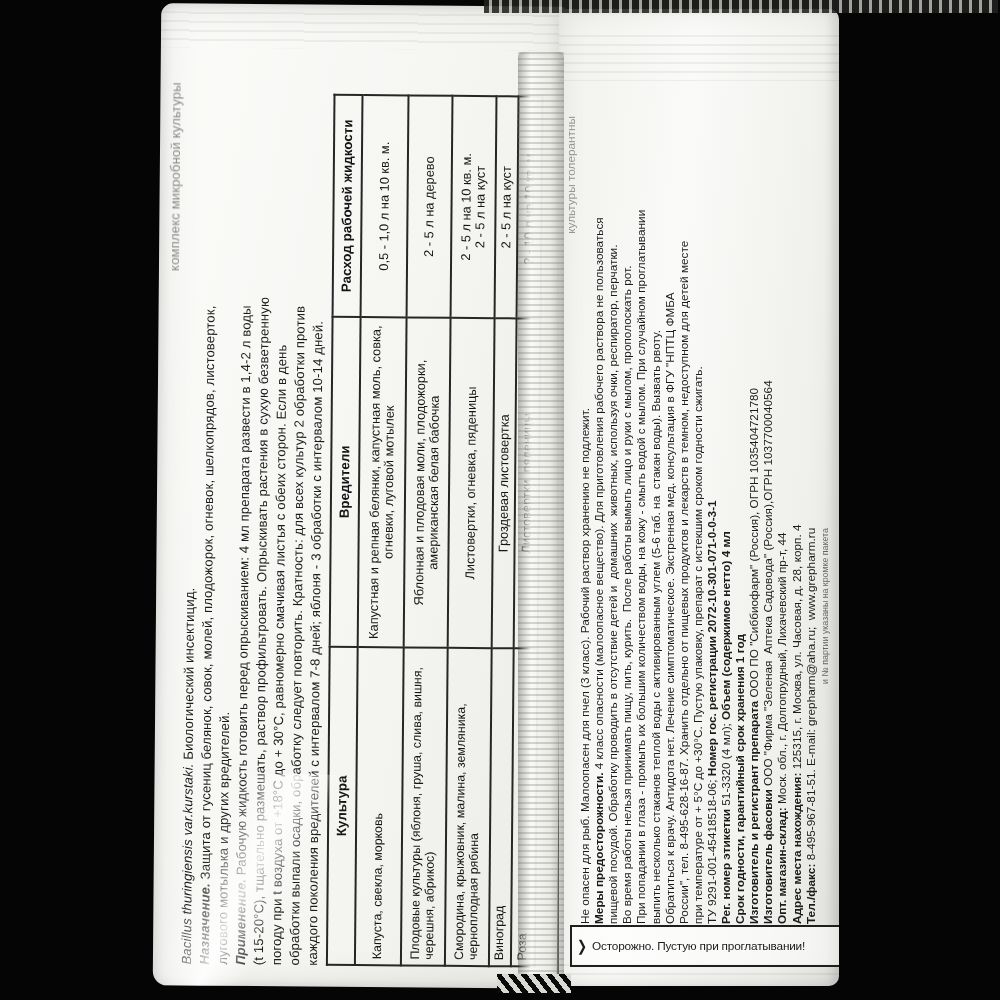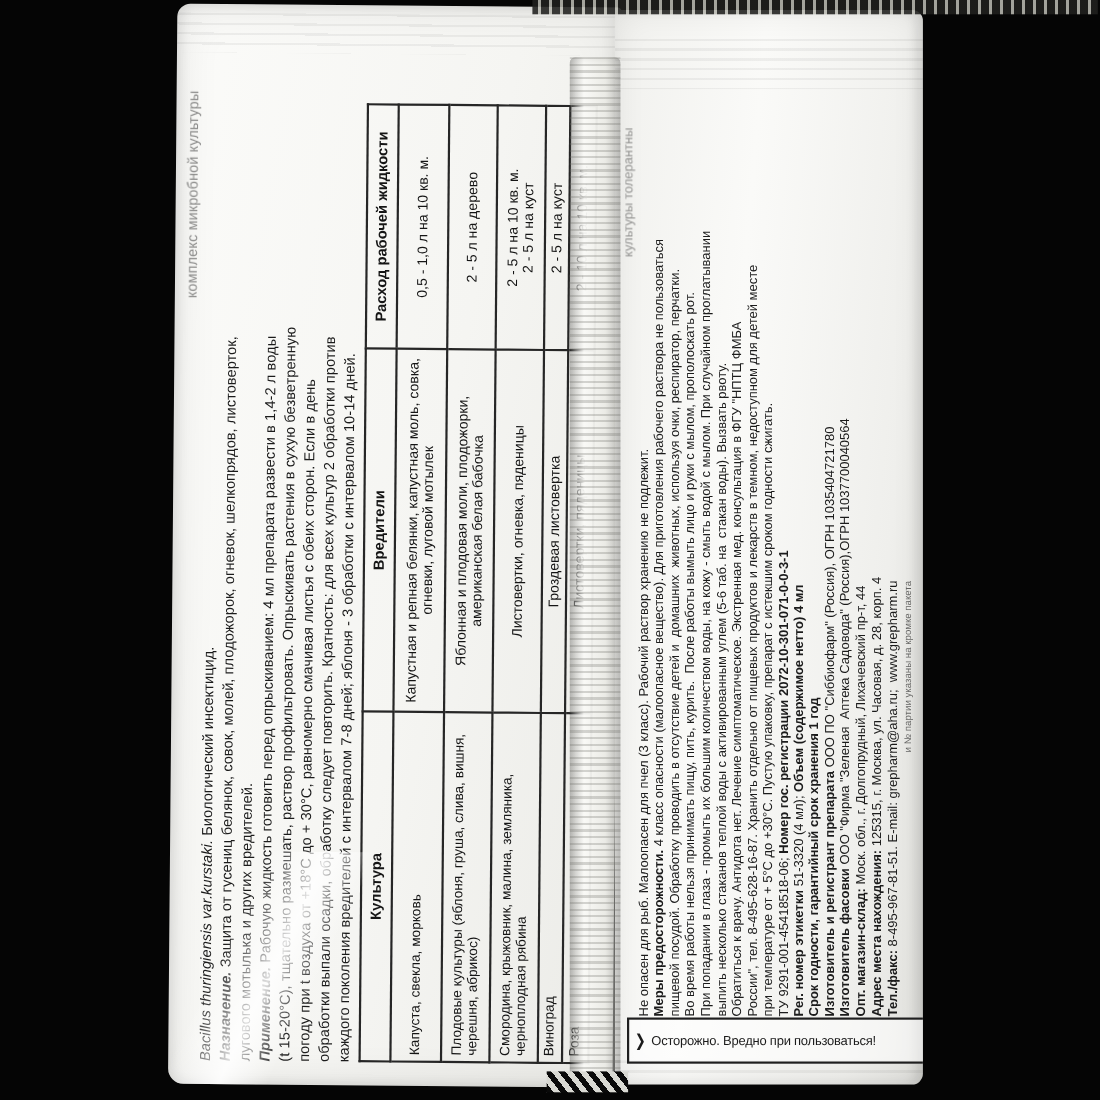--- a/index.html
+++ b/index.html
@@ -145,19 +145,19 @@
       <p class="ln"><span class="b">Изготовитель фасовки</span><span> ООО "Фирма "Зеленая  Аптека Садовода" (Россия),ОГРН 1037700040564</span><span class="b"></span></p>
       <p class="ln"><span class="b">Опт. магазин-склад:</span><span> Моск. обл., г. Долгопрудный, Лихачевский пр-т, 44</span><span class="b"></span></p>
       <p class="ln"><span class="b">Адрес места нахождения:</span><span> 125315, г. Москва, ул. Часовая, д. 28, корп. 4</span><span class="b"></span></p>
       <p class="ln"><span class="b">Тел./факс:</span><span> 8-495-967-81-51. E-mail: grepharm@aha.ru;  www.grepharm.ru</span><span class="b"></span></p>
 
       <p class="ln tiny">и № партии указаны на кромке пакета</p>
     </div>
 
     <div class="warnbox">
       <span class="chev">❯</span>
-      <span class="wt">Осторожно. Вредно при пользоваться!</span>
+      <span class="wt">Осторожно. Пустую при проглатывании!</span>
     </div>
   </div>
 
   <div class="serration"></div>
 
 </div>
 
 </body></html>

